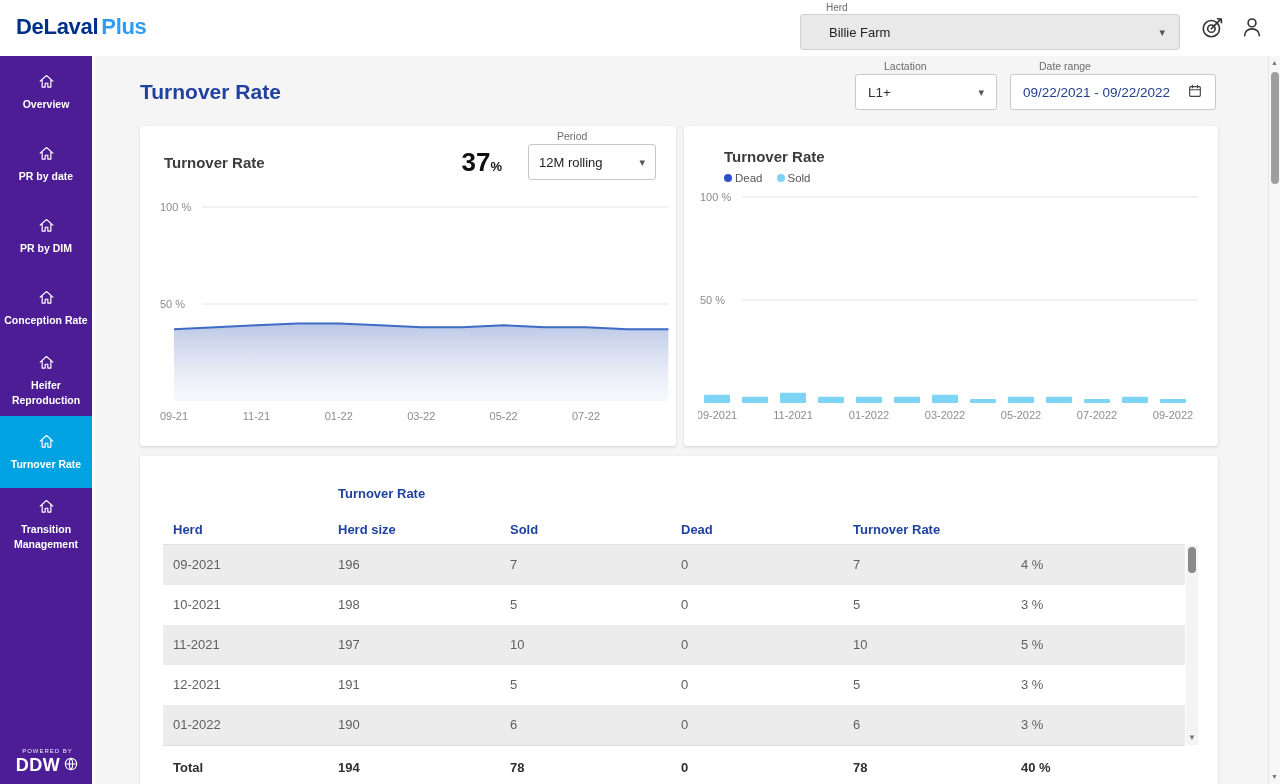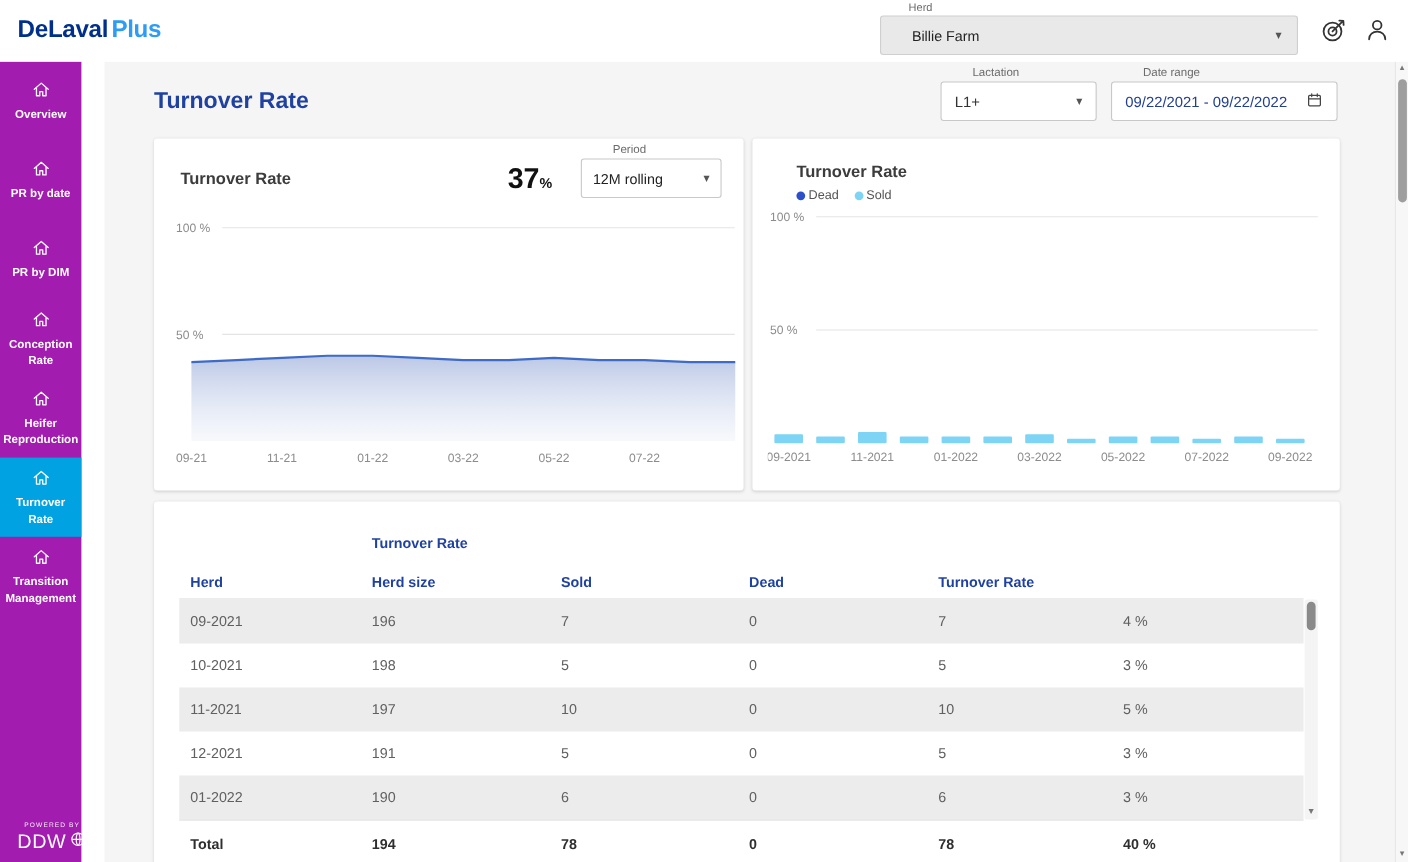--- a/index.html
+++ b/index.html
@@ -14,29 +14,29 @@
   .herd-select { position:absolute; left:800px; top:2px; width:380px; }
   .herd-label { font-size:10px; color:#6b6b6b; margin-left:26px; height:11px; }
   .herd-box { margin-top:1px; height:36px; background:#e9e9e9; border:1px solid #cfcfcf; border-radius:3px;
               display:flex; align-items:center; padding:0 14px 0 28px; font-size:13px; color:#222; cursor:pointer; }
   .chev { margin-left:auto; color:#555; font-size:11px; line-height:1; }
   .topbar-icon { position:absolute; top:13px; width:28px; height:28px; cursor:pointer; display:flex; align-items:center; justify-content:center; }
   .topbar-icon.target { left:1199px; }
   .topbar-icon.user { left:1238px; }
 
   
-  .sidebar { position:absolute; left:0; top:56px; width:74px; height:728px; background:#a21caf; z-index:4; }
+  .sidebar { position:absolute; left:0; top:56px; width:92px; height:728px; background:#4c1d95; z-index:4; }
   .nav-item { height:72px; display:flex; flex-direction:column; align-items:center; justify-content:center; gap:6px;
               cursor:pointer; padding:4px 3px; }
   .nav-item.active { background:#00a2e1; }
   .nav-label { color:#fff; font-size:10.5px; font-weight:bold; text-align:center; line-height:1.35; }
   .sidebar-footer { position:absolute; bottom:8px; left:0; width:95px; text-align:center; color:#fff; }
   .powered { font-size:6px; letter-spacing:1px; opacity:.9; margin-bottom:1px; }
   .ddw-row { display:flex; align-items:center; justify-content:center; gap:3px; }
-  .ddw { font-size:18px; font-weight:normal; letter-spacing:0.5px; }
+  .ddw { font-size:18px; font-weight:bold; letter-spacing:0.5px; }
 
   
   .main { position:absolute; left:95px; top:56px; width:1173px; height:728px; background:#f5f5f5; overflow:hidden; }
   .page-title { position:absolute; left:45px; top:24px; font-size:21px; font-weight:bold; color:#1f419f; }
 
   .filter { position:absolute; background:#fff; border:1px solid #c8c8c8; border-radius:3px; height:36px;
             display:flex; align-items:center; padding:0 12px; font-size:13.5px; color:#333; cursor:pointer; }
   .filter.lactation { left:760px; top:18px; width:142px; }
   .filter.daterange { left:915px; top:18px; width:206px; color:#23408f; }
   .float-label { position:absolute; top:-15px; left:28px; font-size:10.5px; color:#6b6b6b; white-space:nowrap; }

